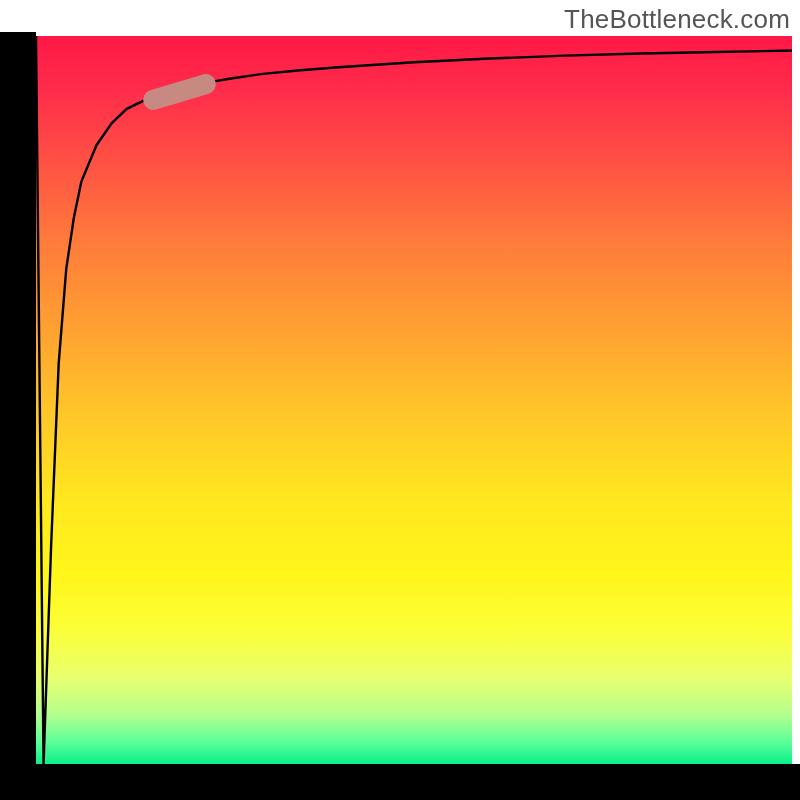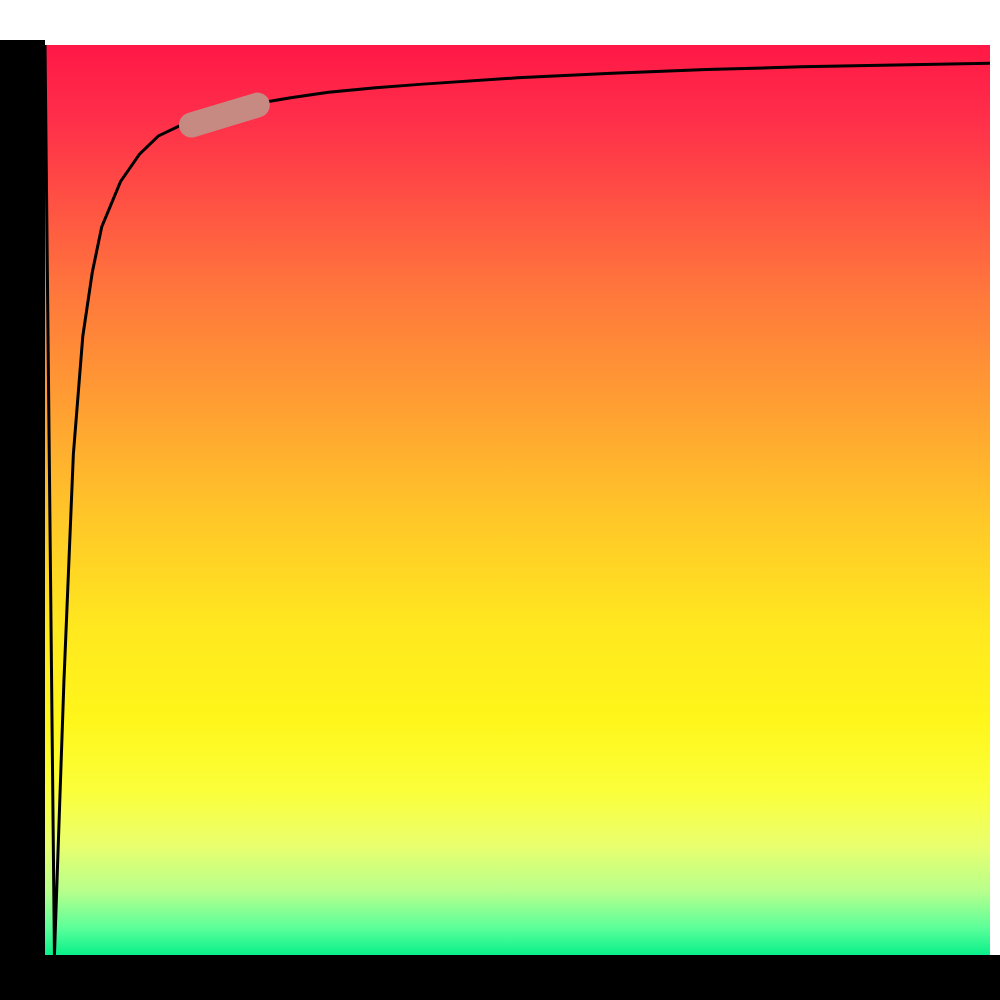--- a/index.html
+++ b/index.html
@@ -72,20 +72,21 @@
     border-radius: 10px;
     transform-origin: center center;
     z-index: 3;
   }
 </style>
 </head>
 <body>
 
 <div class="frame">
 
+  <div class="watermark">TheBottleneck.com</div>
 
   <div class="axis-left"></div>
   <div class="axis-bottom"></div>
 
   <div class="plot-area">
 
     <div class="highlight" id="hl" style="width: 75.1591px; left: 106.06px; top: 46.42px; transform: rotate(-16.75deg); background: rgb(199, 138, 131);"></div>
 
     <svg class="curve" viewBox="0 0 756 728" preserveAspectRatio="none">
       <path id="curvePath" d="M0.00 0.00 L7.56 728.00 L15.12 509.60 L22.68 327.60 L30.24 232.96 L37.80 182.00 L45.36 145.60 L60.48 109.20 L75.60 87.36 L90.72 72.80 L113.40 61.88 L136.08 54.60 L166.32 47.32 L196.56 42.22 L226.80 37.86 L264.60 34.22 L302.40 31.30 L378.00 26.21 L453.60 22.57 L529.20 19.66 L604.80 17.47 L680.40 16.02 L756.00 14.56" fill="none" stroke="#000" stroke-width="2.4"></path>

